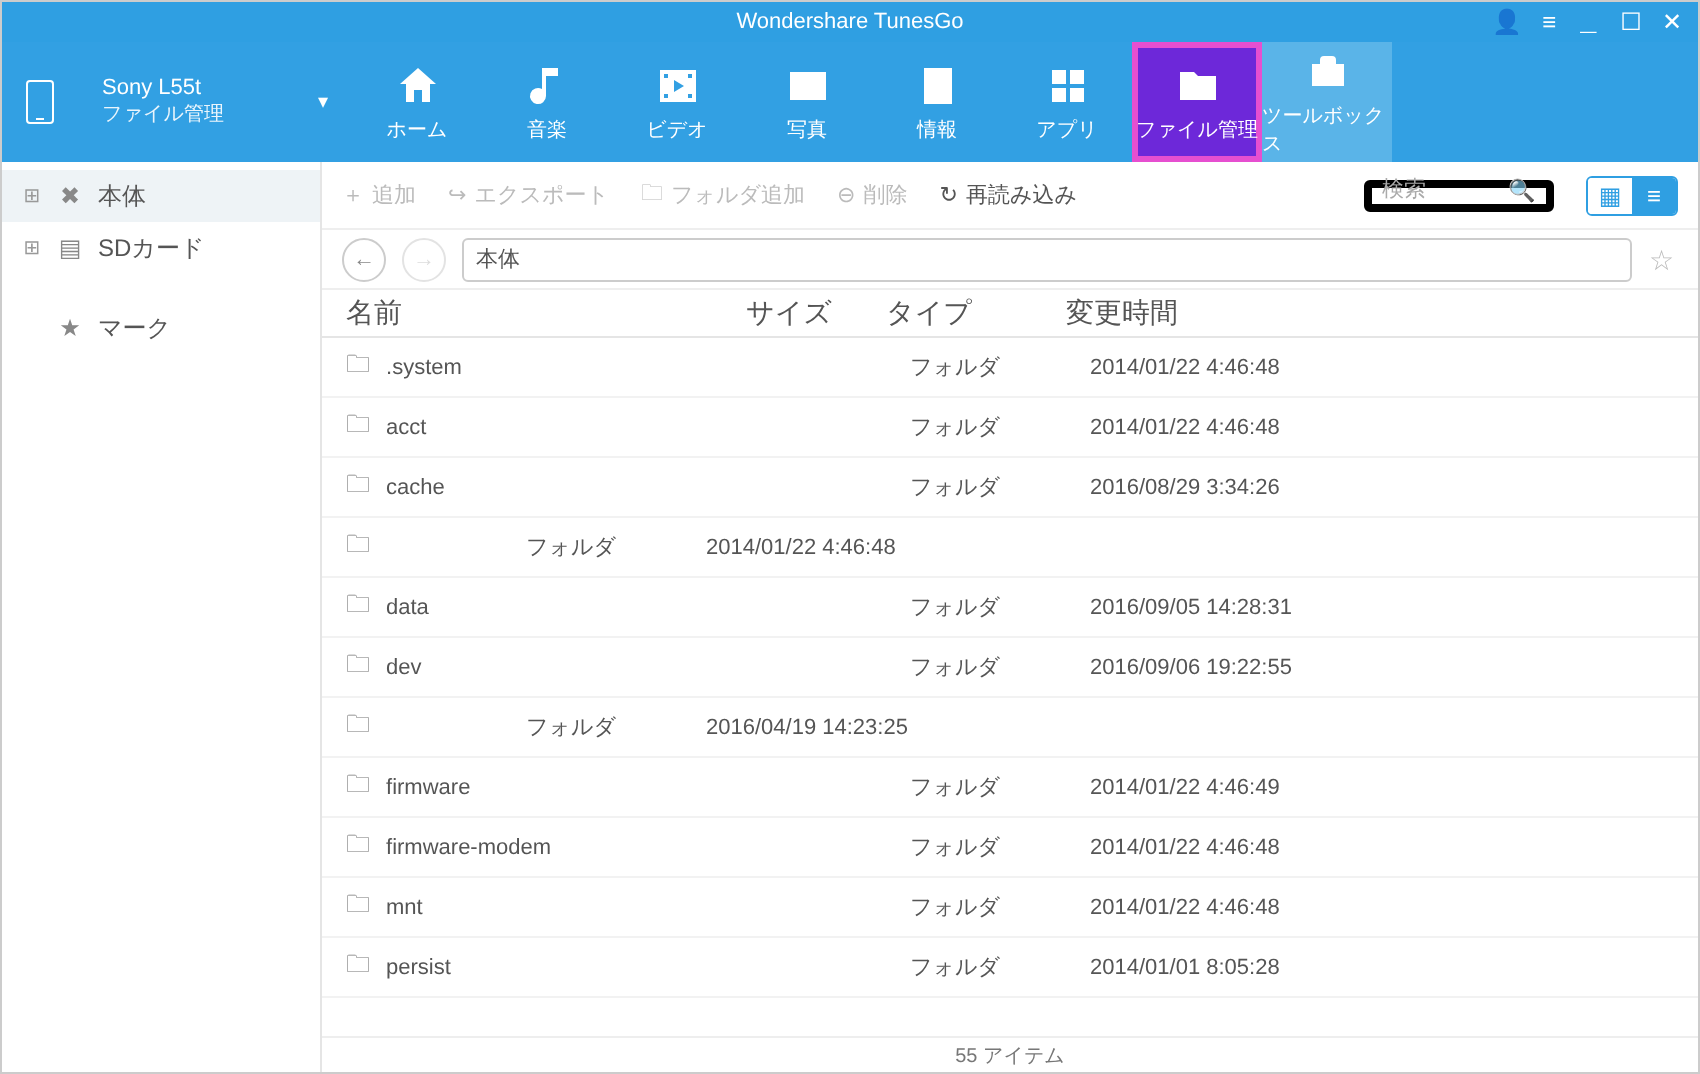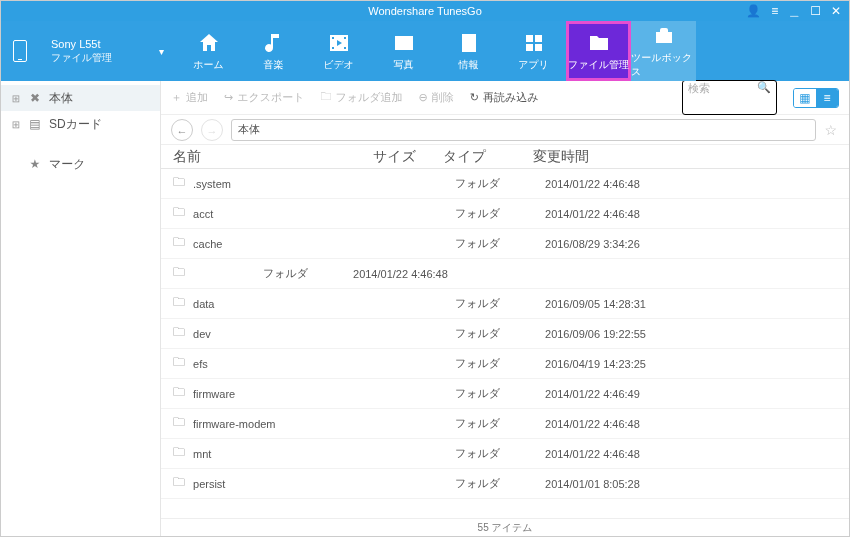--- a/index.html
+++ b/index.html
@@ -32,21 +32,21 @@
   .side-row .tree-toggle { width: 10px; color: #999; font-size: 10px; text-align:center; }
   .side-row .si { width: 16px; display:flex; justify-content:center; color:#888; }
   .side-row.sel { background: #eef3f6; }
   .side-row.mark { margin-top: 14px; }
 
   .main { flex: 1; display: flex; flex-direction: column; min-width: 0; }
   .toolbar { height: 34px; border-bottom: 1px solid #eee; display: flex; align-items: center; padding: 0 10px; gap: 16px; font-size: 11px; color: #bbb; }
   .tbtn { display: flex; align-items: center; gap: 4px; cursor: pointer; }
   .tbtn.enabled { color: #555; }
   .toolbar .spacer { flex: 1; }
-  .searchbox { width: 95px; height: 35px; border: 1px solid #000000; border-radius: 3px; display: flex; align-items: flex-start; padding: 0 5px; font-size: 11px; color: #aaa; }
+  .searchbox { width: 95px; height: 16px; border: 4px solid #000000; border-radius: 3px; display: flex; align-items: flex-end; padding: 0 5px; font-size: 11px; color: #aaa; }
   .searchbox .mag { margin-left: auto; }
   .view-toggle { display: flex; border: 1px solid #2f9fe2; border-radius: 3px; overflow: hidden; height: 20px; }
   .view-toggle div { width: 22px; display:flex; align-items:center; justify-content:center; font-size:12px; }
   .vt-grid { color:#2f9fe2; background:#fff; }
   .vt-list { color:#fff; background:#2f9fe2; }
 
   .pathbar { height: 30px; display: flex; align-items: center; gap: 8px; padding: 0 10px; border-bottom: 1px solid #eee; }
   .nav-circle { width: 22px; height: 22px; border: 1px solid #ccc; border-radius: 50%; display:flex; align-items:center; justify-content:center; font-size: 11px; color:#888; cursor:pointer; }
   .nav-circle.disabled { color:#ddd; border-color:#e3e3e3; }
   .path-input { flex: 1; height: 22px; border: 1px solid #ccc; border-radius: 3px; padding: 0 6px; font-size: 11px; display:flex; align-items:center; color:#555; }
@@ -270,21 +270,20 @@
           </div>
           <div class="row">
             <span class="fico">🗀</span>
             <span class="rname">dev</span>
             <span class="rsize"></span>
             <span class="rtype">フォルダ</span>
             <span class="rtime">2016/09/06 19:22:55</span>
           </div>
           <div class="row">
             <span class="fico">🗀</span>
-            <span class="rname">efs</span>
             <span class="rsize"></span>
             <span class="rtype">フォルダ</span>
             <span class="rtime">2016/04/19 14:23:25</span>
           </div>
           <div class="row">
             <span class="fico">🗀</span>
             <span class="rname">firmware</span>
             <span class="rsize"></span>
             <span class="rtype">フォルダ</span>
             <span class="rtime">2014/01/22 4:46:49</span>

